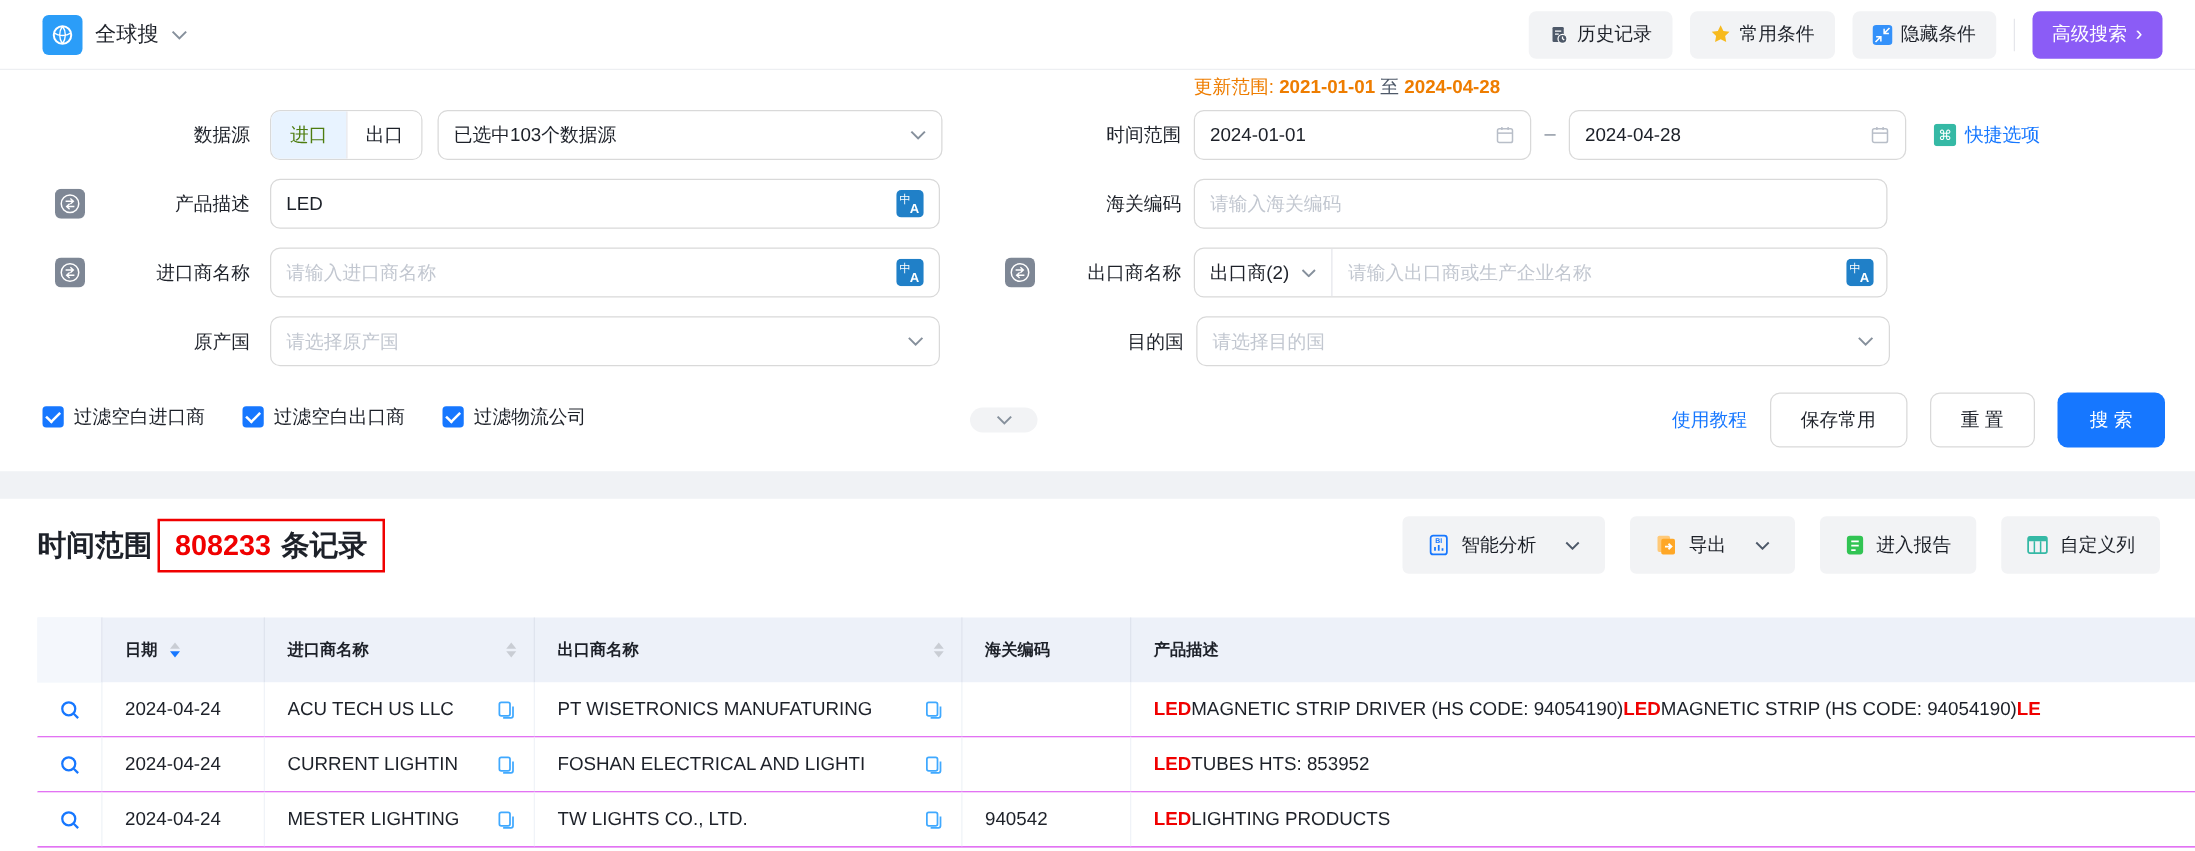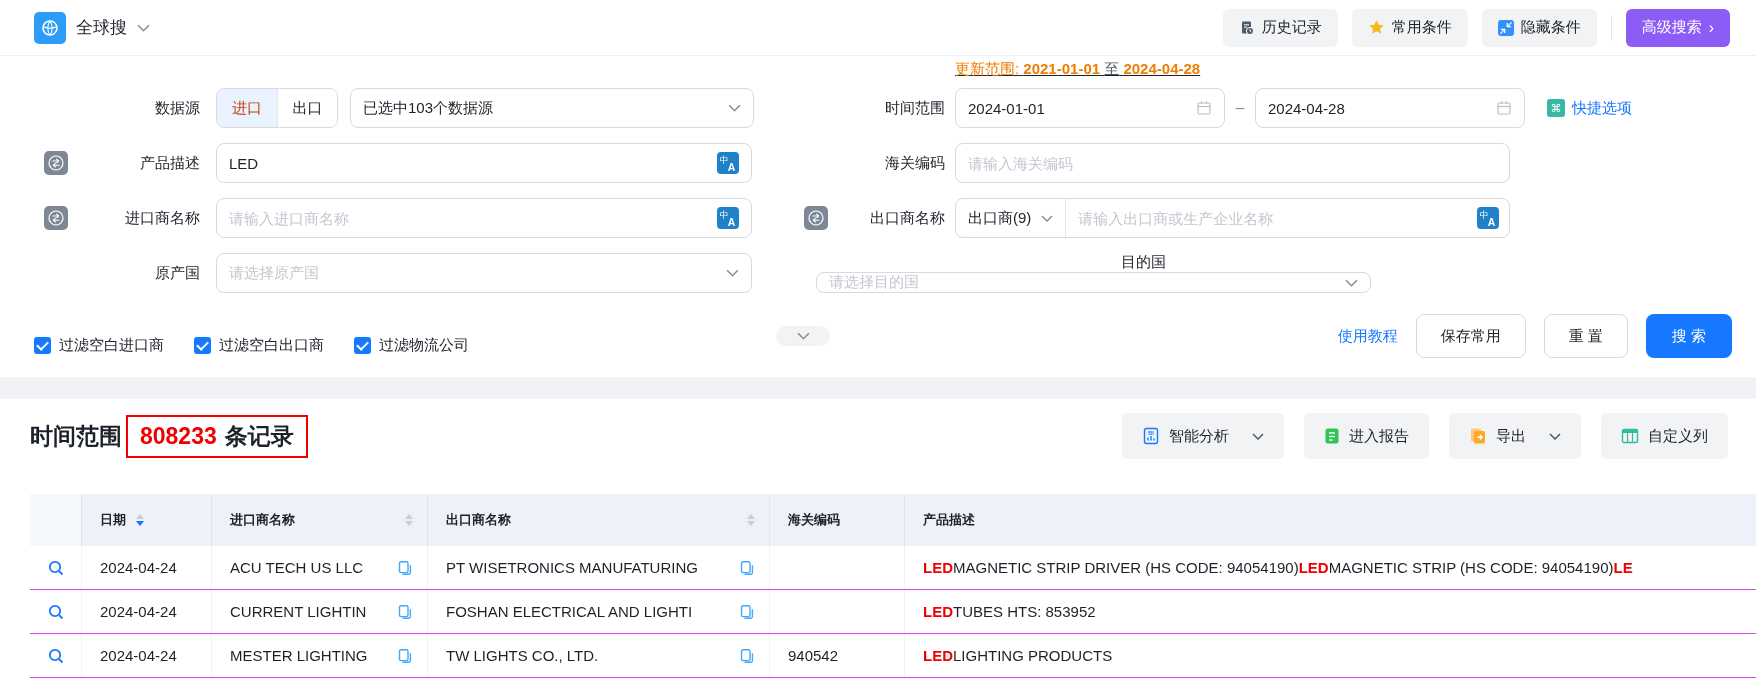--- a/index.html
+++ b/index.html
@@ -18,43 +18,43 @@
   .tb-divider { width:1px; height:26px; background:#e5e6eb; }
   .tb-primary { background:#8b5cf6; color:#fff; }
   .tb-primary .arr { font-size:16px; line-height:1; }
 
   
   .frow { position:absolute; height:40px; display:flex; align-items:center; }
   .flabel { font-size:15px; color:#1d2129; text-align:right; flex:0 0 auto; }
   .l-col .flabel { width:170px; margin-right:16px; }
   .r-col .flabel { width:155px; margin-right:10px; }
 
-  .update-range { position:absolute; left:955px; top:60px; font-size:15px;text-decoration:underline; }
+  .update-range { position:absolute; left:955px; top:60px; font-size:15px; }
   .ur-label { color:#ee7d00; }
   .ur-date { color:#ee7d00; font-weight:700; }
   .ur-to { color:#4e5969; }
 
   .seg { display:flex; height:40px; border:1px solid #d9d9d9; border-radius:8px; overflow:hidden; }
   .seg-opt { width:60px; display:flex; align-items:center; justify-content:center; font-size:15px; cursor:pointer; background:#fff; }
-  .seg-opt.active { background:#e8f3ff; color:#c2410c; }
+  .seg-opt.active { background:#e8f3ff; color:#4d7c0f; }
   .seg-opt + .seg-opt { border-left:1px solid #e5e6eb; }
 
   .ctl { height:40px; border:1px solid #d9d9d9; border-radius:8px; background:#fff; display:flex; align-items:center;
          padding:0 12px; font-size:15px; position:relative; }
   .ctl input { border:none; outline:none; flex:1; font-size:15px; font-family:inherit; color:#1d2129; background:transparent; min-width:0; }
   .ctl input::placeholder { color:#c2c7d0; }
   .sel-text { flex:1; color:#1d2129; }
   .sel-placeholder { flex:1; color:#c2c7d0; }
   .trail-icon { flex:0 0 auto; margin-left:8px; display:flex; align-items:center; }
   .side-icon { position:absolute; display:flex; align-items:center; cursor:pointer; }
 
   .pill { position:absolute; left:776px; top:326px; width:54px; height:20px; border-radius:10px; background:#f2f3f5;
           display:flex; align-items:center; justify-content:center; cursor:pointer; }
 
-  .checks { position:absolute; left:34px; top:336px; display:flex; align-items:center; gap:30px;text-align:center; }
+  .checks { position:absolute; left:34px; top:324px; display:flex; align-items:center; gap:30px;text-align:center; }
   .check-item { display:flex; align-items:center; gap:8px; cursor:pointer; }
   .checkbox { width:17px; height:17px; border-radius:3px; background:#1677ff; position:relative; }
   .checkbox::after { content:""; position:absolute; left:5px; top:2px; width:5px; height:9px;
                      border:solid #fff; border-width:0 2px 2px 0; transform:rotate(45deg); }
   .check-label { font-size:15px; }
 
   .form-actions { position:absolute; right:24px; top:314px; height:44px; display:flex; align-items:center; gap:18px; }
   .link { color:#1677ff; font-size:15px; cursor:pointer; text-decoration:none; }
   .btn-outline { height:44px; padding:0 24px; border:1px solid #d9d9d9; border-radius:8px; background:#fff;
                  font-size:15px; color:#1d2129; cursor:pointer; font-family:inherit; }
@@ -248,21 +248,21 @@
         <circle cx="12" cy="12" r="7" fill="none" stroke="#fff" stroke-width="1.2"></circle>
         <path d="M8.5 10 h6 m-2.2 -2.2 l2.4 2.2 -2.4 2.2 M15.5 14.2 h-6 m2.2 -2.2 l-2.4 2.2 2.4 2.2" stroke="#fff" fill="none" stroke-width="1.1"></path>
       </svg>
     </span>
   </div>
 
   <div class="frow r-col" style="left:790px; top:198px;">
     <span class="flabel">出口商名称</span>
     <div class="ctl" style="width:555px; padding:0;">
       <div style="display:flex; align-items:center; gap:10px; padding:0 12px; height:100%; border-right:1px solid #e5e6eb; cursor:pointer;">
-        <span>出口商(9)</span>
+        <span>出口商(2)</span>
         <svg width="12" height="7" viewBox="0 0 12 7">
             <polyline points="1,1 6,6 11,1" fill="none" stroke="#86909c" stroke-width="1.5"></polyline>
           </svg>
       </div>
       <input style="padding: 0px 12px;" placeholder="请输入出口商或生产企业名称">
       <span class="trail-icon" style="margin-right:10px;">
           <svg width="22" height="22" viewBox="0 0 22 22">
             <rect width="22" height="22" rx="4" fill="#2080c8"></rect>
             <text x="7" y="10.5" font-size="9" fill="#fff" text-anchor="middle">中</text>
             <text x="14.5" y="18.5" font-size="10.5" font-weight="bold" fill="#fff" text-anchor="middle">A</text>
@@ -283,21 +283,21 @@
     <div class="ctl" style="width:536px;">
       <span class="sel-placeholder">请选择原产国</span>
       <span class="trail-icon">
           <svg width="13" height="8" viewBox="0 0 12 7">
             <polyline points="1,1 6,6 11,1" fill="none" stroke="#86909c" stroke-width="1.5"></polyline>
           </svg>
         </span>
     </div>
   </div>
 
-  <div class="frow r-col" style="left:816px; top:253px;flex-direction:column;">
+  <div class="frow r-col" style="left:792px; top:253px;">
     <span class="flabel">目的国</span>
     <div class="ctl" style="width:555px;">
       <span class="sel-placeholder">请选择目的国</span>
       <span class="trail-icon">
           <svg width="13" height="8" viewBox="0 0 12 7">
             <polyline points="1,1 6,6 11,1" fill="none" stroke="#86909c" stroke-width="1.5"></polyline>
           </svg>
         </span>
     </div>
   </div>
@@ -350,40 +350,40 @@
             <line x1="12" y1="13.5" x2="12" y2="11.5"></line>
         </svg>
         <span>智能分析</span>
         <span class="gap-chev">
             <svg width="12" height="7" viewBox="0 0 12 7">
               <polyline points="1,1 6,6 11,1" fill="none" stroke="#4e5969" stroke-width="1.5"></polyline>
             </svg>
           </span>
       </button>
       <button class="ra-btn">
-        <svg width="16" height="18" viewBox="0 0 16 18">
-          <rect x="1.5" y="1.5" width="13" height="15" rx="2.5" fill="#31c453"></rect>
-          <line x1="5" y1="6" x2="11" y2="6" stroke="#fff" stroke-width="1.4"></line>
-          <line x1="5" y1="9.5" x2="11" y2="9.5" stroke="#fff" stroke-width="1.4"></line>
-          <line x1="5" y1="13" x2="8.5" y2="13" stroke="#fff" stroke-width="1.4"></line>
-        </svg>
-        <span>进入报告</span>
-      </button>
-      <button class="ra-btn">
         <svg width="18" height="18" viewBox="0 0 18 18">
           <rect x="2" y="1.5" width="10" height="13" rx="1.5" fill="#ffc978"></rect>
           <rect x="5" y="4" width="11" height="12.5" rx="1.5" fill="#ffa726"></rect>
           <path d="M8 10.2 h5 m-2.2 -2.2 l2.4 2.2 -2.4 2.2" stroke="#fff" fill="none" stroke-width="1.4"></path>
         </svg>
         <span>导出</span>
         <span class="gap-chev">
             <svg width="12" height="7" viewBox="0 0 12 7">
               <polyline points="1,1 6,6 11,1" fill="none" stroke="#4e5969" stroke-width="1.5"></polyline>
             </svg>
           </span>
+      </button>
+      <button class="ra-btn">
+        <svg width="16" height="18" viewBox="0 0 16 18">
+          <rect x="1.5" y="1.5" width="13" height="15" rx="2.5" fill="#31c453"></rect>
+          <line x1="5" y1="6" x2="11" y2="6" stroke="#fff" stroke-width="1.4"></line>
+          <line x1="5" y1="9.5" x2="11" y2="9.5" stroke="#fff" stroke-width="1.4"></line>
+          <line x1="5" y1="13" x2="8.5" y2="13" stroke="#fff" stroke-width="1.4"></line>
+        </svg>
+        <span>进入报告</span>
       </button>
       <button class="ra-btn">
         <svg width="18" height="16" viewBox="0 0 18 16">
           <rect x="1.5" y="1.5" width="15" height="13" rx="1.5" fill="none" stroke="#35b9a5" stroke-width="1.4"></rect>
           <rect x="1.5" y="1.5" width="15" height="3.5" fill="#35b9a5"></rect>
           <line x1="6.5" y1="5" x2="6.5" y2="14.5" stroke="#35b9a5" stroke-width="1.2"></line>
           <line x1="11.5" y1="5" x2="11.5" y2="14.5" stroke="#35b9a5" stroke-width="1.2"></line>
         </svg>
         <span>自定义列</span>
       </button>

